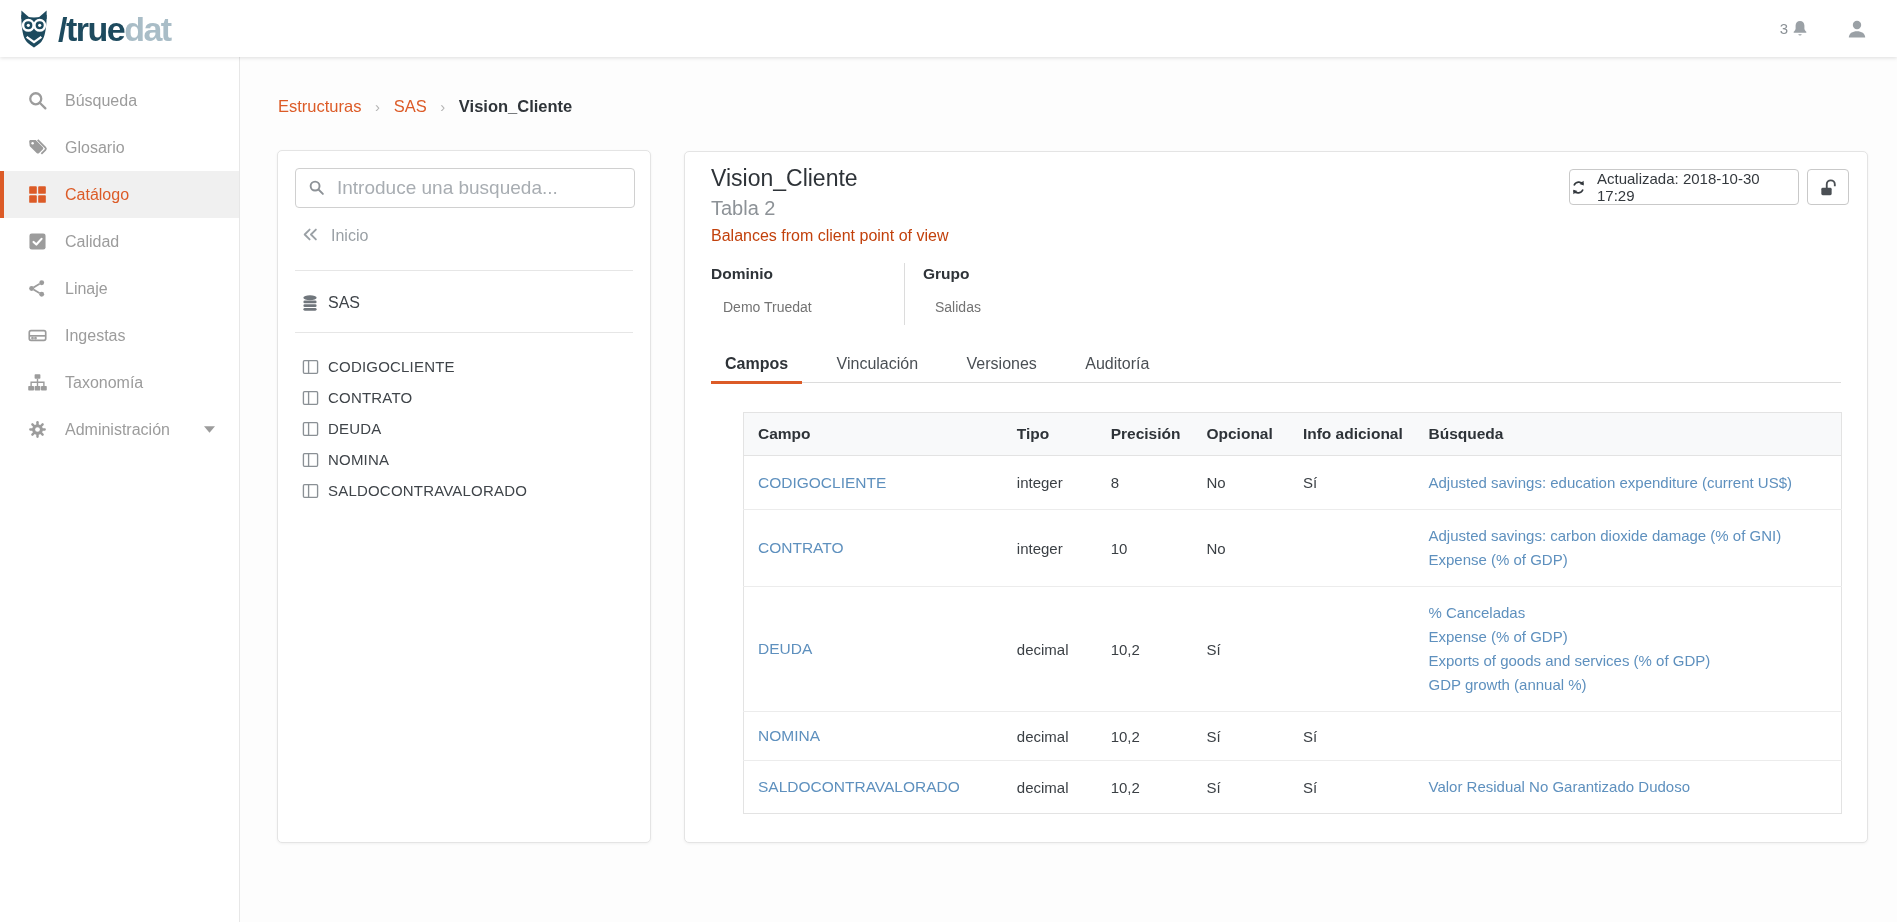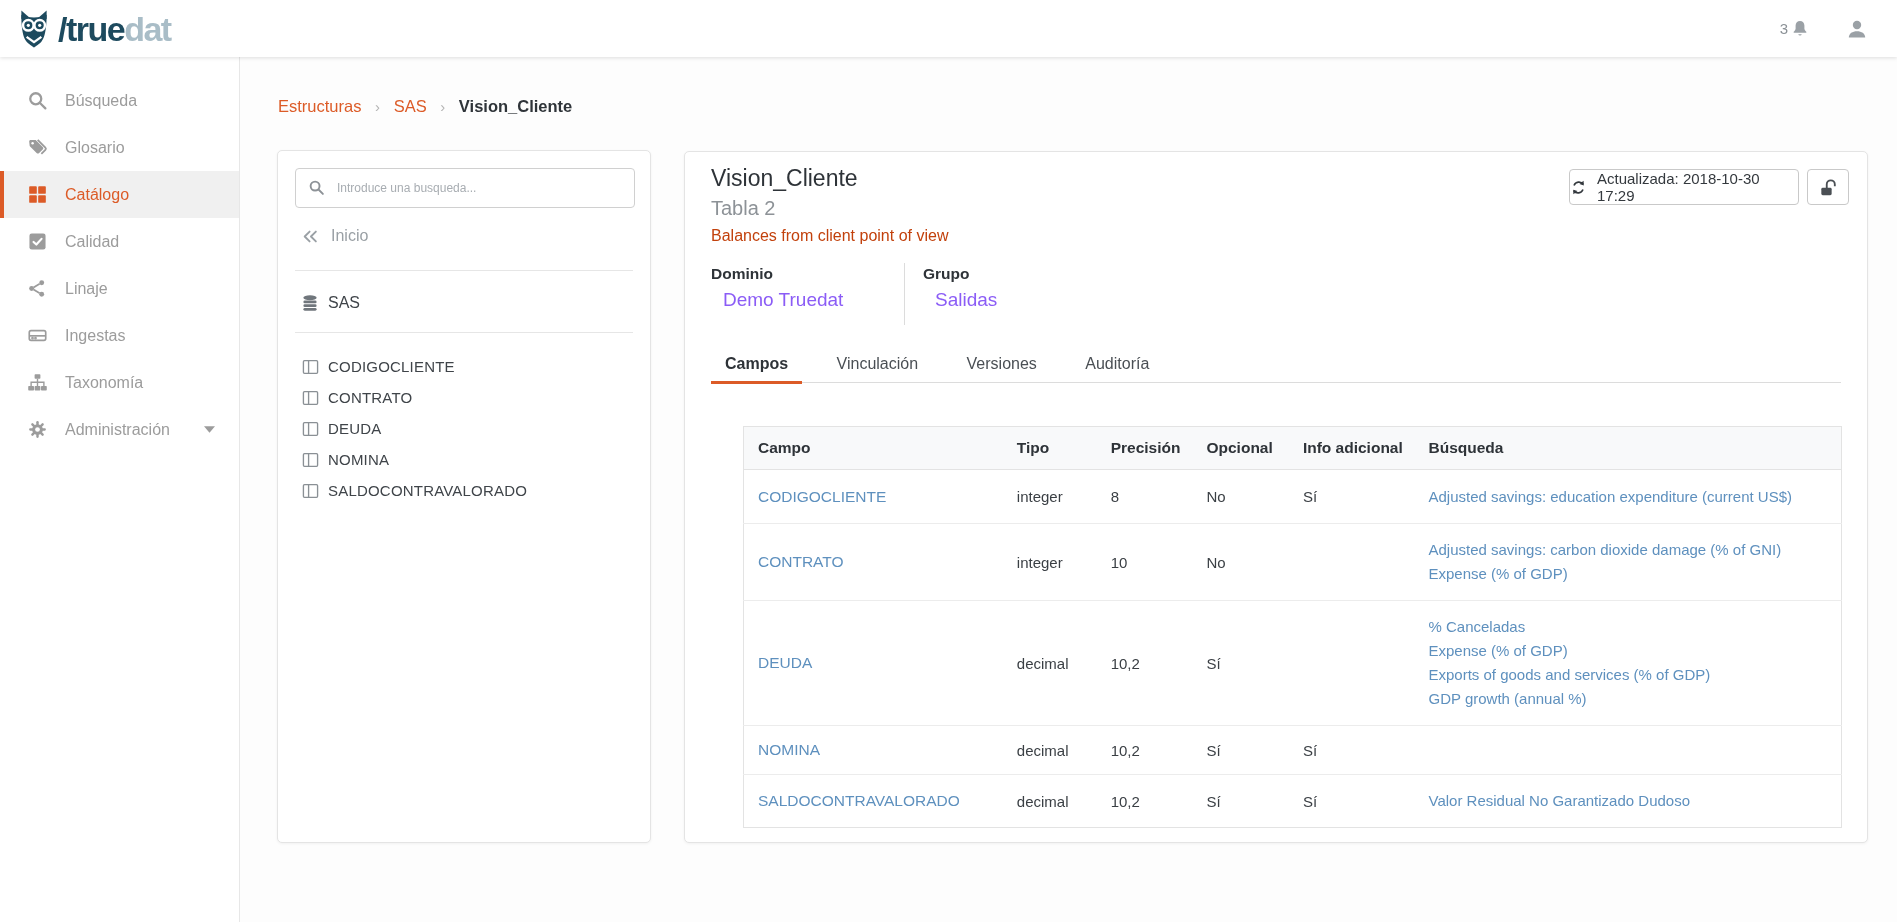--- a/index.html
+++ b/index.html
@@ -49,26 +49,26 @@
     position:absolute; background:#fff; border:1px solid #e4e4e4; border-radius:5px;
     box-shadow:0 1px 3px rgba(0,0,0,.05);
   }
   .left-card { left:277px; top:150px; width:374px; height:693px; }
   .main-card { left:684px; top:151px; width:1184px; height:692px; }
 
   
   .searchbox { position:absolute; left:17px; top:17px; width:340px; height:40px; }
   .searchbox input {
     width:100%; height:100%; border:1px solid #d0d0d0; border-radius:4px;
-    padding-left:41px; font-size:12px; color:#3a3f44; outline:none;
+    padding-left:41px; font-size:19px; color:#3a3f44; outline:none;
     font-family:"Liberation Sans", sans-serif;
   }
   .searchbox input::placeholder { color:#a8adb2; }
   .searchbox .mag { position:absolute; left:13px; top:11px; }
-  .inicio-row { position:absolute; left:24px; top:76px; display:flex; align-items:center; gap:12px;
+  .inicio-row { position:absolute; left:24px; top:76px; display:flex; align-items:flex-start; gap:12px;
                 color:#9aa0a5; font-size:16px; cursor:pointer; }
   .lp-divider { position:absolute; left:17px; right:17px; height:0; border-top:1px solid #e6e6e6; }
   .hr1 { top:119px; } .hr2 { top:181px; }
   .sas-row { position:absolute; left:24px; top:138px; height:28px; display:flex; align-items:center; gap:10px;
              font-size:16px; color:#3f4449; cursor:pointer; }
   .tree { position:absolute; left:24px; top:200px; list-style:none; }
   .tree li { height:31px; display:flex; align-items:center; gap:9px; font-size:15px;
              letter-spacing:.2px; color:#3f4449; cursor:pointer; }
 
   
@@ -76,34 +76,34 @@
   .m-sub { position:absolute; left:26px; top:45px; font-size:20px; color:#8d9297; }
   .m-desc { position:absolute; left:26px; top:75px; font-size:16px; color:#c2410c; }
   .btn {
     position:absolute; top:17px; height:36px; background:#fff; border:1px solid #c9c9c9;
     border-radius:4px; display:flex; align-items:center; justify-content:center; cursor:pointer;
   }
   .btn-updated { left:884px; width:230px; gap:10px; font-size:15px; color:#34393e;justify-content:space-between; }
   .btn-lock { left:1122px; width:42px; }
 
   .meta-label { position:absolute; top:113px; font-size:15.5px; font-weight:bold; color:#2e3338; }
-  .meta-value { position:absolute; top:137px; font-size:19px; color:#8b5cf6; }
+  .meta-value { position:absolute; top:147px; font-size:14px; color:#737373; }
   .dom-l { left:26px; } .dom-v { left:38px; }
   .meta-divider { position:absolute; left:219px; top:111px; height:62px; width:0; border-left:1px solid #dcdcdc; }
   .grp-l { left:238px; } .grp-v { left:250px; }
 
   
   .tabs { position:absolute; left:26px; right:26px; top:196px; height:35px; border-bottom:1px solid #dcdcdc; }
   .tab { display:inline-block; position:relative; height:35px; line-height:32px;
          padding:0 14px; margin-right:16px; font-size:16px; color:#4a4f54; cursor:pointer; }
   .tab.active { font-weight:bold; color:#2e3338;text-align:center; }
   .tab.active::after { content:""; position:absolute; left:0; right:0; bottom:-1px; height:3px; background:#dc5b27; }
 
   
-  .fields-wrap { position:absolute; left:14px; top:274px; width:1143px;padding-left:44px; }
+  .fields-wrap { position:absolute; left:14px; top:260px; width:1143px;padding-left:44px; }
   table.fields { width:100%; border-collapse:collapse; border:1px solid #e3e3e3; background:#fff; }
   table.fields thead th {
     background:#f8f9fa; text-align:left; font-size:15.5px; font-weight:bold; color:#2e3338;
     height:43px; padding:0 0 0 14px; border-bottom:1px solid #e3e3e3;
   }
   table.fields tbody td { padding:14px 6px 14px 14px; font-size:15px; color:#3a3f44; vertical-align:middle; }
   table.fields tbody tr { border-top:1px solid #ececec; }
   table.fields tbody tr:first-child { border-top:none; }
   table.fields tbody tr:nth-child(1) { height:54px; }
   table.fields tbody tr:nth-child(2) { height:70px; }

